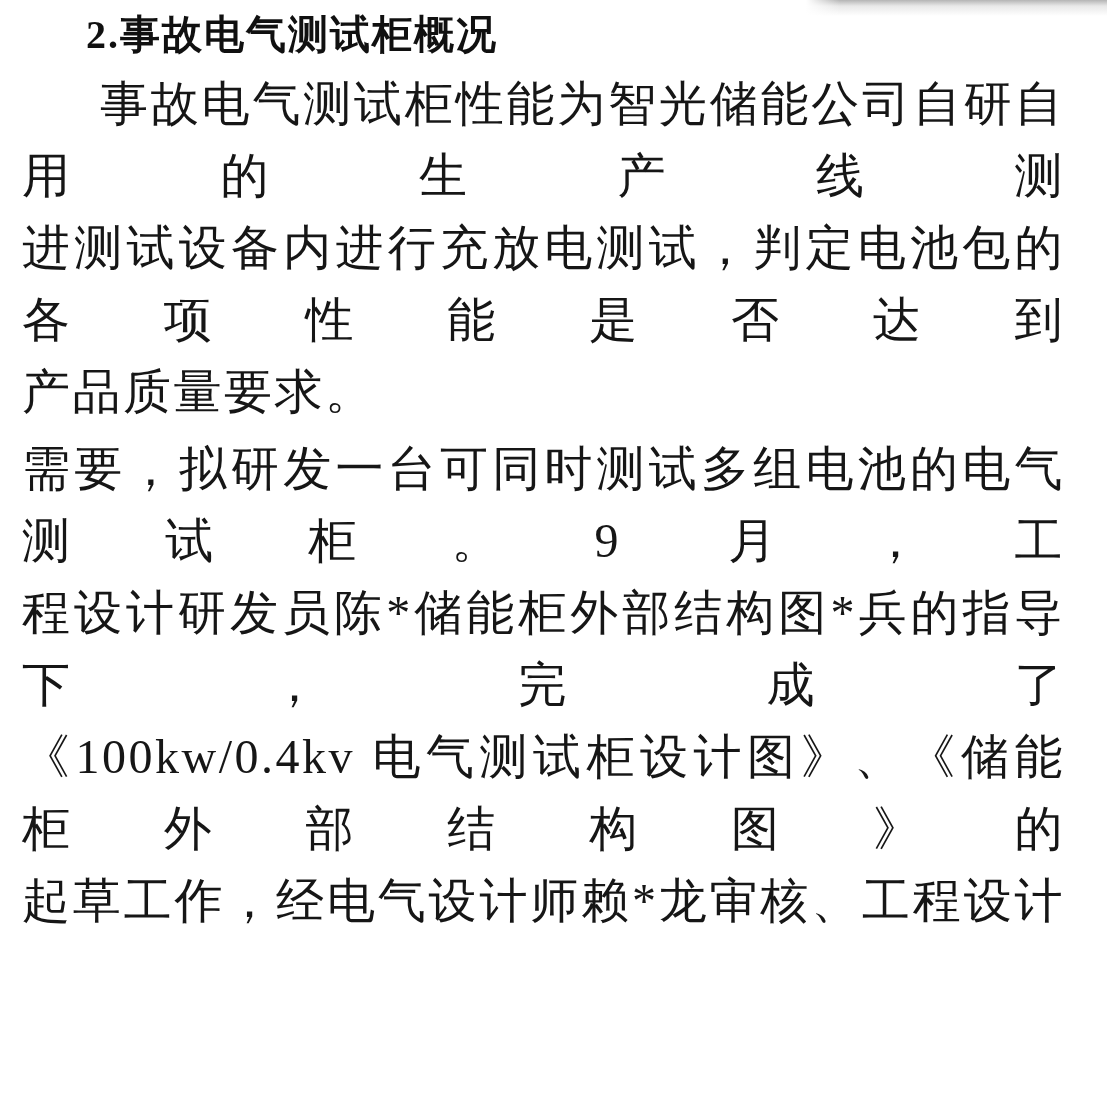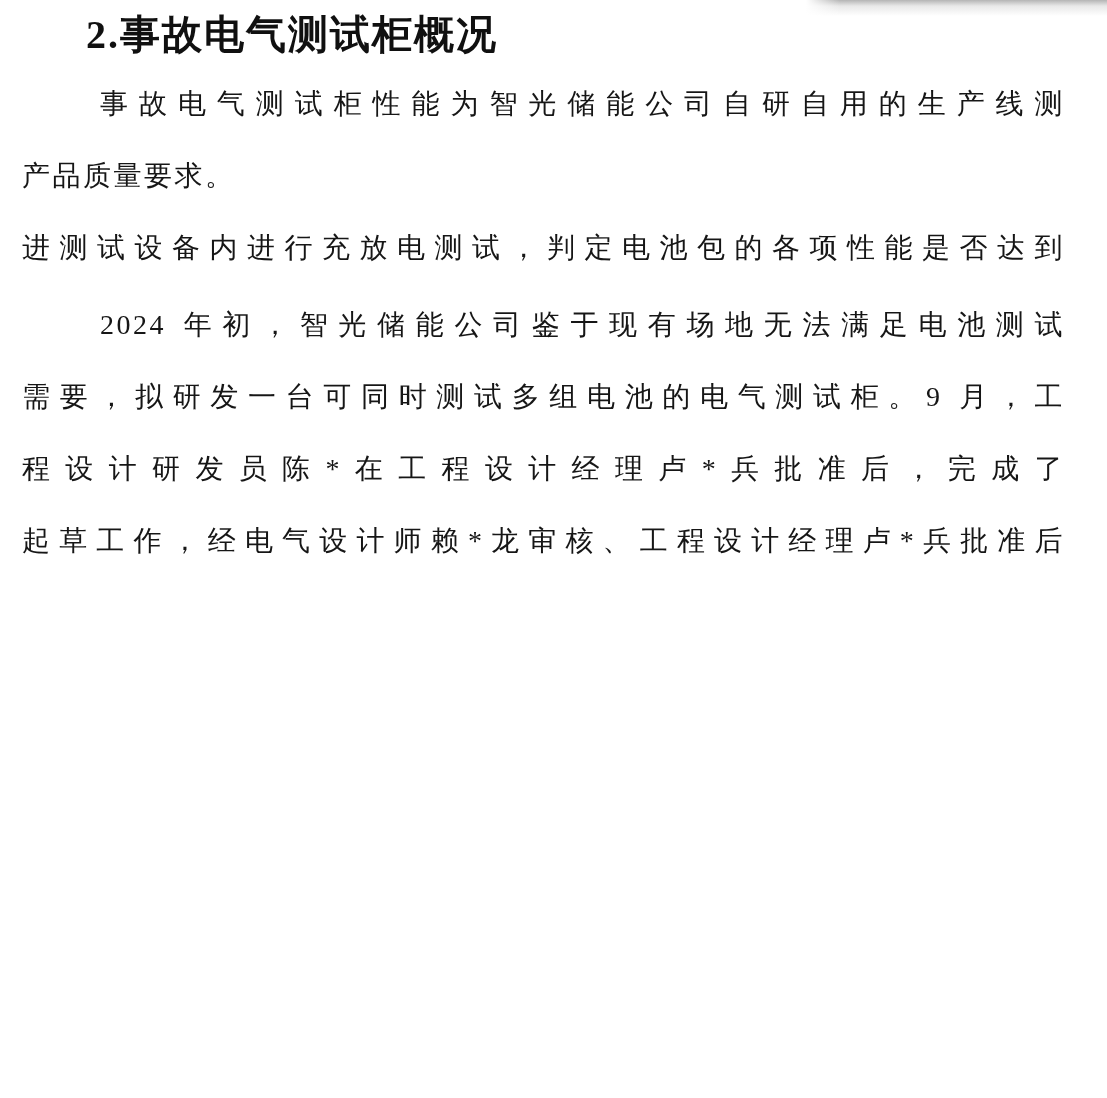--- a/index.html
+++ b/index.html
@@ -38,47 +38,47 @@
     font-size: 40px;
     line-height: 58px;
     font-weight: 700;
     letter-spacing: 2px;
     color: #101010;
   }
   .para { margin: 0; }
   .para-1 { margin-top: 4px; }
   .para-2 { margin-top: 5px; }
   .ln {
-    font-size: 28px;
+    font-size: 48px;
     line-height: 72px;
     letter-spacing: 2.5px;
     text-align: justify;
     white-space: normal;
   }
   .jst { text-align-last: justify; }
   .ind { text-indent: 78px; }
 </style>
 </head>
 <body>
 
 <div class="page">
   <div class="scan-shade"></div>
 
   <div class="content">
 
     <div class="heading">2.事故电气测试柜概况</div>
 
     <div class="para para-1">
       <div class="ln ind jst">事故电气测试柜性能为智光储能公司自研自用的生产线测</div>
+      <div class="ln jst">进测试设备内进行充放电测试，判定电池包的各项性能是否达到</div>
       <div class="ln">产品质量要求。</div>
-      <div class="ln jst">进测试设备内进行充放电测试，判定电池包的各项性能是否达到</div>
     </div>
 
     <div class="para para-2">
-      <div class="ln ind jst">2024 年初，智光储能公司鉴于现有场地无法满足电池测试</div>
       <div class="ln jst">需要，拟研发一台可同时测试多组电池的电气测试柜。9 月，工</div>
-      <div class="ln jst">程设计研发员陈*在工程设计经理卢*兵批准后，完成了</div>
+      <div class="ln jst">程设计研发员陈*储能柜外部结构图*兵的指导下，完成了</div>
+      <div class="ln jst">《100kw/0.4kv 电气测试柜设计图》、《储能柜外部结构图》的</div>
       <div class="ln jst">起草工作，经电气设计师赖*龙审核、工程设计经理卢*兵批准后</div>
 
     </div>
 
   </div>
 </div>
 
 </body></html>

